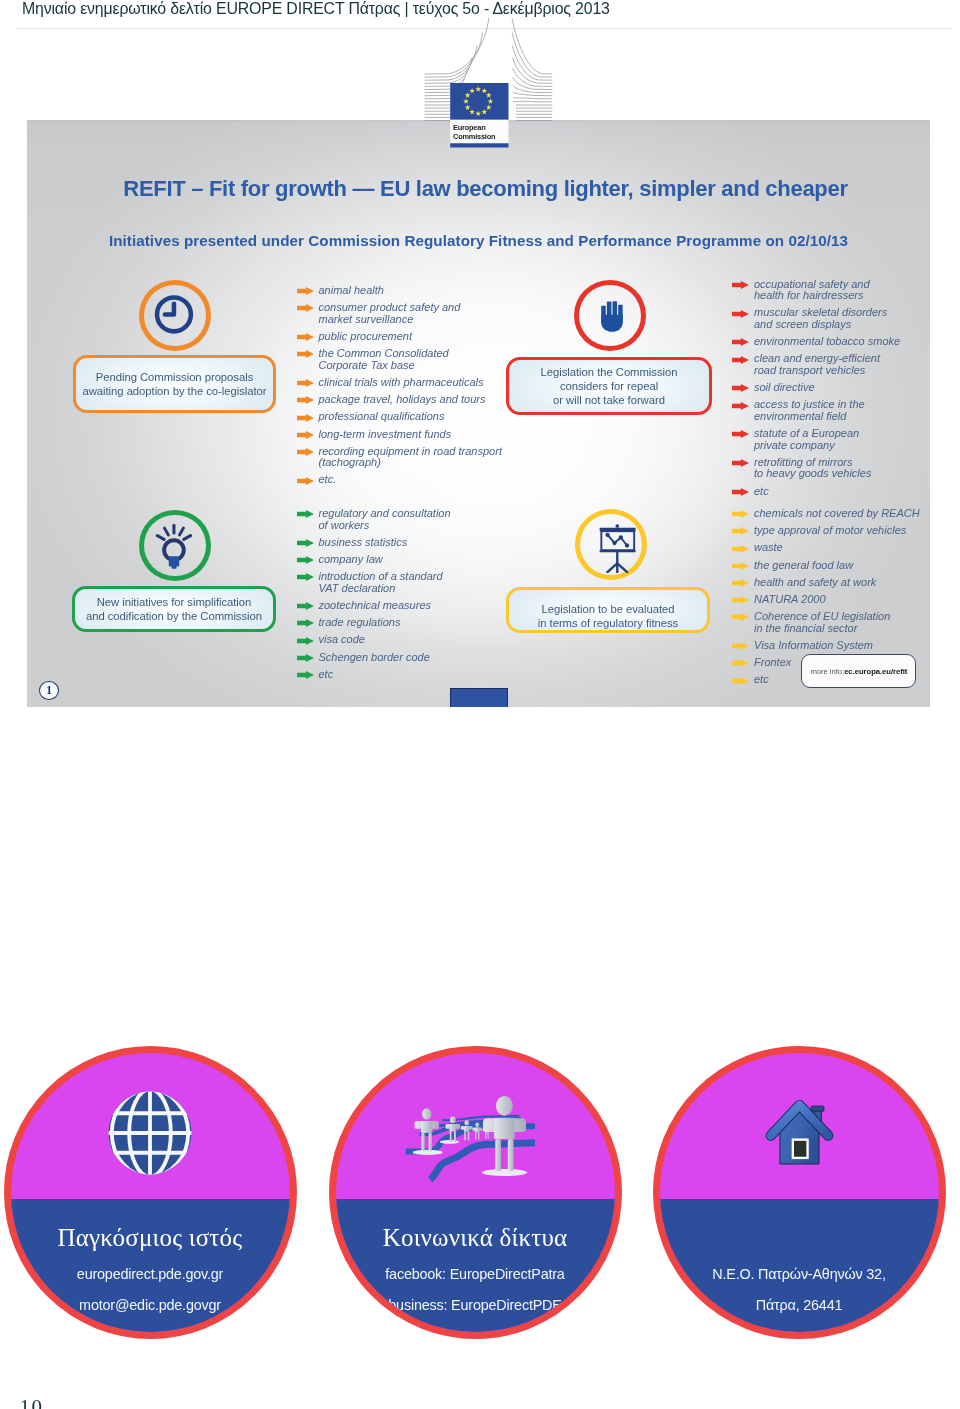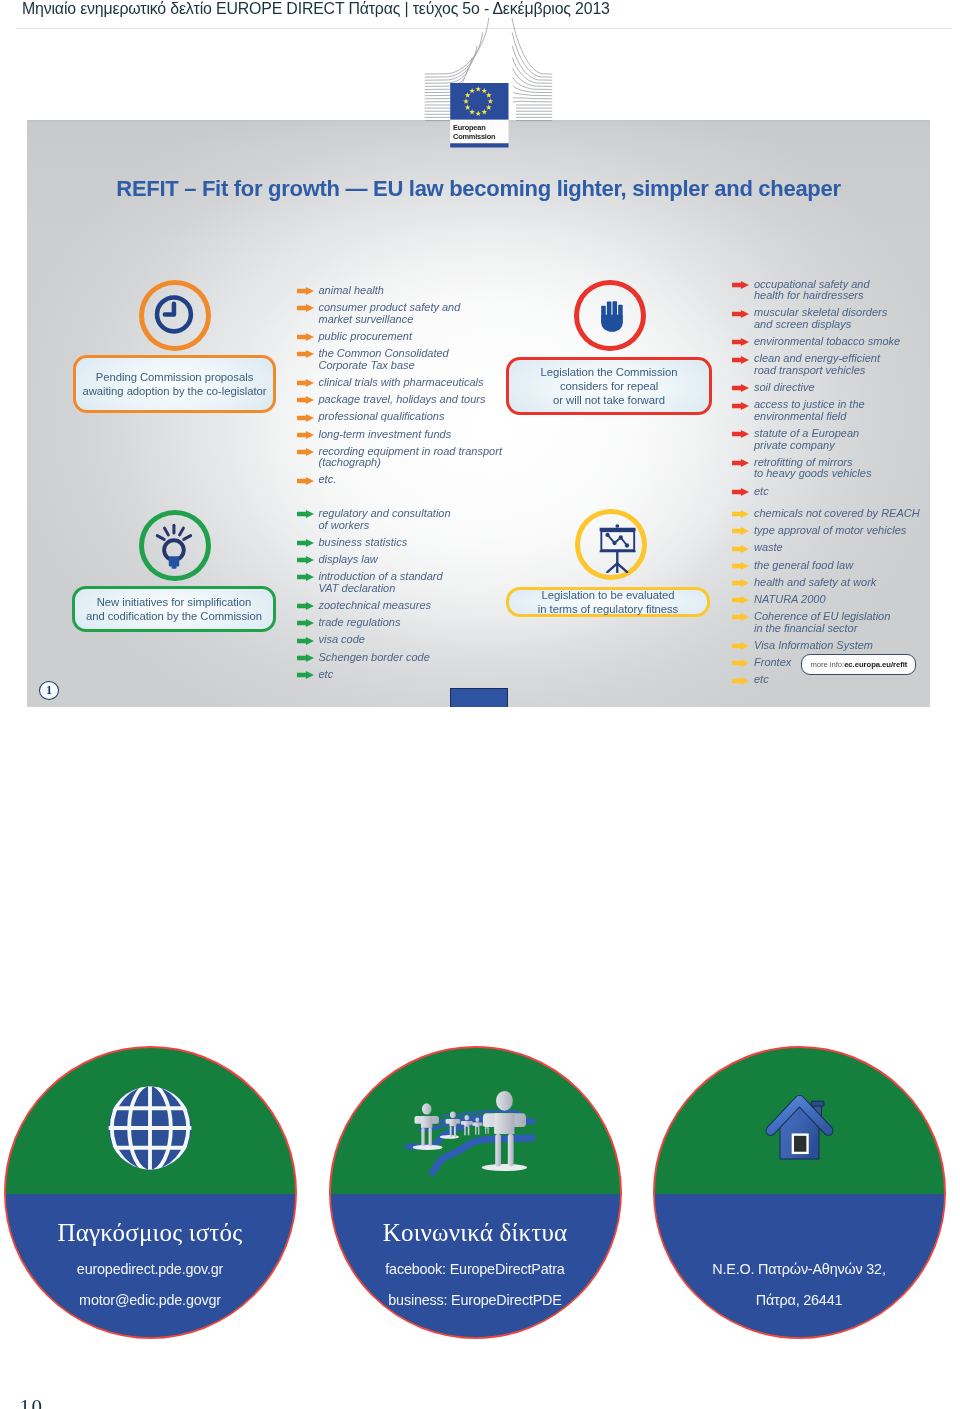--- a/index.html
+++ b/index.html
@@ -20,21 +20,21 @@
   .info-body{position:absolute;left:0;top:0;width:903px;height:587px;
              background:
                radial-gradient(30% 38% at 52% 53%, rgba(255,255,255,0.97) 0%, rgba(255,255,255,0.60) 52%, rgba(255,255,255,0) 100%),
                radial-gradient(52% 60% at 50% 50%, #fbfbfb 0%, #f4f5f5 30%, #e6e7e8 58%, #d4d5d7 82%, #cdcecf 100%);}
 
   
   .eclogo{position:absolute;left:416.3px;top:60px;width:150px;height:90px;overflow:visible;z-index:5;}
 
   h1.title{position:absolute;left:0;top:57px;width:903px;text-align:center;margin:0;
            font-family:"Liberation Sans",sans-serif;font-size:22px;font-weight:bold;color:#2e5ca6;
-           letter-spacing:-0.29px;line-height:24px;}
+           letter-spacing:-0.29px;line-height:24px;padding-left:7px;}
   .subtitle{position:absolute;left:0;top:112px;width:903px;text-align:center;
             font-family:"Liberation Sans",sans-serif;font-size:15.2px;font-weight:bold;color:#2e5ca6;
             letter-spacing:0.07px;line-height:17px;}
 
   .iconring{position:absolute;border-radius:50%;box-sizing:border-box;}
   .labelbox{position:absolute;box-sizing:border-box;border-radius:14px;border:3px solid;
             display:flex;align-items:center;justify-content:center;text-align:center;
             font-family:"Liberation Sans",sans-serif;font-size:11.3px;color:#3c5c7c;line-height:14.1px;
             letter-spacing:-0.05px;
             background:radial-gradient(86% 128% at 50% 50%, #fdfefe 0%, #eef6fa 32%, #dceaf2 68%, #cfe2ec 100%);}
@@ -47,21 +47,21 @@
   .pill{position:absolute;box-sizing:border-box;border:1.2px solid #3e4a63;border-radius:9px;background:#fcfcfd;
         font-family:"Liberation Sans",sans-serif;font-size:7.7px;color:#53565c;display:flex;align-items:center;
         justify-content:center;white-space:nowrap;letter-spacing:-0.05px;}
   .pill b{color:#1b1b1b;}
   .numbadge{position:absolute;width:20.2px;height:19px;border-radius:50%;border:1.9px solid #1d3260;background:#f5fafd;box-sizing:border-box;
             display:flex;align-items:center;justify-content:center;font-family:"Liberation Serif",serif;font-weight:bold;font-size:11.5px;color:#1d3260;}
   .bluebar{position:absolute;background:#2e53a0;border:1px solid #1b2f5c;}
 
   
   .circ{position:absolute;width:293px;height:293px;border-radius:50%;overflow:hidden;
-        background:#15803d;border:2px solid #ef4444;box-sizing:border-box;}
+        background:#d946ef;border:7px solid #ef4444;box-sizing:border-box;}
   .circ .lower{position:absolute;left:-2px;top:146px;width:298px;height:150px;background:#2d4e9a;}
   .circ .cap{position:absolute;left:0;width:100%;text-align:center;color:#fff;
              font-family:"Liberation Serif",serif;font-size:25px;letter-spacing:0.2px;}
   .circ .ln{position:absolute;left:0;width:100%;text-align:center;color:#f2f5fa;
             font-family:"Liberation Sans",sans-serif;font-size:14.4px;letter-spacing:-0.2px;}
   .pagenum{position:absolute;left:19.6px;top:1383px;font-family:"Liberation Serif",serif;font-size:21px;letter-spacing:1.4px;color:#12323c;margin-top:12px;}
 </style>
 </head>
 <body>
 
@@ -127,20 +127,21 @@
     <rect x="34.2" y="83.3" width="58.3" height="4.2" fill="#2b4c9b"></rect>
     <text x="37.0" y="69.6" font-family="Liberation Sans" font-size="7.4" font-weight="bold" fill="#242424" letter-spacing="-0.2">European</text>
     <text x="37.0" y="78.6" font-family="Liberation Sans" font-size="7.4" font-weight="bold" fill="#242424" letter-spacing="-0.2">Commission</text>
   </svg>
 
   <div class="info">
     <div class="info-body"></div>
     <div class="info-shade"></div>
 
     <h1 class="title">REFIT – Fit for growth — EU law becoming lighter, simpler and cheaper</h1>
+    <div class="subtitle">Initiatives presented under Commission Regulatory Fitness and Performance Programme on 02/10/13</div>
 
     <div id="quadrants">
         <div class="iconring" style="left: 112px; top: 160px; width: 71.5px; height: 70.5px; border: 5.8px solid rgb(240, 138, 42);">
           <svg viewBox="0 0 48 48" width="59.9" height="58.9" style="position:absolute;left:0;top:0">
             <circle cx="24" cy="24" r="13.8" fill="none" stroke="#1f4287" stroke-width="3.7"></circle>
             <path d="M24 15.2 V24 H16.6" fill="none" stroke="#1f4287" stroke-width="3.7" stroke-linecap="round" stroke-linejoin="round"></path>
           </svg>
         </div>
         <div class="labelbox" style="left: 46px; top: 235px; width: 203px; height: 58px; border-color: rgb(240, 138, 42);">
           <div>
@@ -251,21 +252,21 @@
         </div>
         <ul class="alist" style="left: 269.5px; top: 388px; width: 210px;">
           <li><span class="arw"><svg viewBox="0 0 17 8" width="17" height="8">
                 <path d="M0 1.85 h8.9 V0 l8.1 4.0 -8.1 4.0 V6.15 H0 Z" fill="#21a14b"></path>
               </svg></span><span><span style="display:block">regulatory and consultation</span><span style="display:block">of workers</span></span></li>
           <li><span class="arw"><svg viewBox="0 0 17 8" width="17" height="8">
                 <path d="M0 1.85 h8.9 V0 l8.1 4.0 -8.1 4.0 V6.15 H0 Z" fill="#21a14b"></path>
               </svg></span><span><span style="display:block">business statistics</span></span></li>
           <li><span class="arw"><svg viewBox="0 0 17 8" width="17" height="8">
                 <path d="M0 1.85 h8.9 V0 l8.1 4.0 -8.1 4.0 V6.15 H0 Z" fill="#21a14b"></path>
-              </svg></span><span><span style="display:block">displays law</span></span></li>
+              </svg></span><span><span style="display:block">company law</span></span></li>
           <li><span class="arw"><svg viewBox="0 0 17 8" width="17" height="8">
                 <path d="M0 1.85 h8.9 V0 l8.1 4.0 -8.1 4.0 V6.15 H0 Z" fill="#21a14b"></path>
               </svg></span><span><span style="display:block">introduction of a standard</span><span style="display:block">VAT declaration</span></span></li>
           <li><span class="arw"><svg viewBox="0 0 17 8" width="17" height="8">
                 <path d="M0 1.85 h8.9 V0 l8.1 4.0 -8.1 4.0 V6.15 H0 Z" fill="#21a14b"></path>
               </svg></span><span><span style="display:block">zootechnical measures</span></span></li>
           <li><span class="arw"><svg viewBox="0 0 17 8" width="17" height="8">
                 <path d="M0 1.85 h8.9 V0 l8.1 4.0 -8.1 4.0 V6.15 H0 Z" fill="#21a14b"></path>
               </svg></span><span><span style="display:block">trade regulations</span></span></li>
           <li><span class="arw"><svg viewBox="0 0 17 8" width="17" height="8">
@@ -293,21 +294,21 @@
             </g>
             <path d="M22.04 17.03 L27.73 23.63 L32.85 19.15 L37.9 25.67" fill="none" stroke="#243d78" stroke-width="1.55" stroke-linejoin="round"></path>
             <g fill="#243d78">
               <circle cx="22.04" cy="17.03" r="1.75"></circle>
               <circle cx="27.73" cy="23.63" r="1.75"></circle>
               <circle cx="32.85" cy="19.15" r="1.75"></circle>
               <circle cx="37.9" cy="25.67" r="1.75"></circle>
             </g>
           </svg>
         </div>
-        <div class="labelbox" style="left: 479px; top: 467px; width: 204px; height: 30px; border-color: rgb(252, 198, 44);">
+        <div class="labelbox" style="left: 479px; top: 467px; width: 204px; height: 46px; border-color: rgb(252, 198, 44); align-items: flex-end;">
           <div>
             <span style="display:block">Legislation to be evaluated</span>
             <span style="display:block">in terms of regulatory fitness</span>
           </div>
         </div>
         <ul class="alist" style="left: 705px; top: 388px; width: 210px;">
           <li><span class="arw"><svg viewBox="0 0 17 8" width="17" height="8">
                 <path d="M0 1.85 h8.9 V0 l8.1 4.0 -8.1 4.0 V6.15 H0 Z" fill="#fcc62c"></path>
               </svg></span><span><span style="display:block">chemicals not covered by REACH</span></span></li>
           <li><span class="arw"><svg viewBox="0 0 17 8" width="17" height="8">
@@ -335,21 +336,21 @@
                 <path d="M0 1.85 h8.9 V0 l8.1 4.0 -8.1 4.0 V6.15 H0 Z" fill="#fcc62c"></path>
               </svg></span><span><span style="display:block">Frontex</span></span></li>
           <li><span class="arw"><svg viewBox="0 0 17 8" width="17" height="8">
                 <path d="M0 1.85 h8.9 V0 l8.1 4.0 -8.1 4.0 V6.15 H0 Z" fill="#fcc62c"></path>
               </svg></span><span><span style="display:block">etc</span></span></li>
         </ul>
       </div>
 
     <div class="numbadge" style="left:12.1px;top:560.7px">1</div>
     <div class="bluebar" style="left:422.8px;top:567.8px;width:56.3px;height:19.3px"></div>
-    <div class="pill" style="left:774.4px;top:534px;width:115px;height:21px">
+    <div class="pill" style="left:774.4px;top:534px;width:115px;height:34px">
       <span>more info: </span>
         <b>ec.europa.eu/refit</b>
     </div>
   </div>
 
   <div id="circles">
       <div class="circ" style="left: 3.5px; top: 1046px;">
         <div class="lower"></div>
         <div style="position:absolute;left:0px;top:38px;width:100%;text-align:center;line-height:0"><svg viewBox="0 0 100 100" width="84" height="84">
             <defs>

